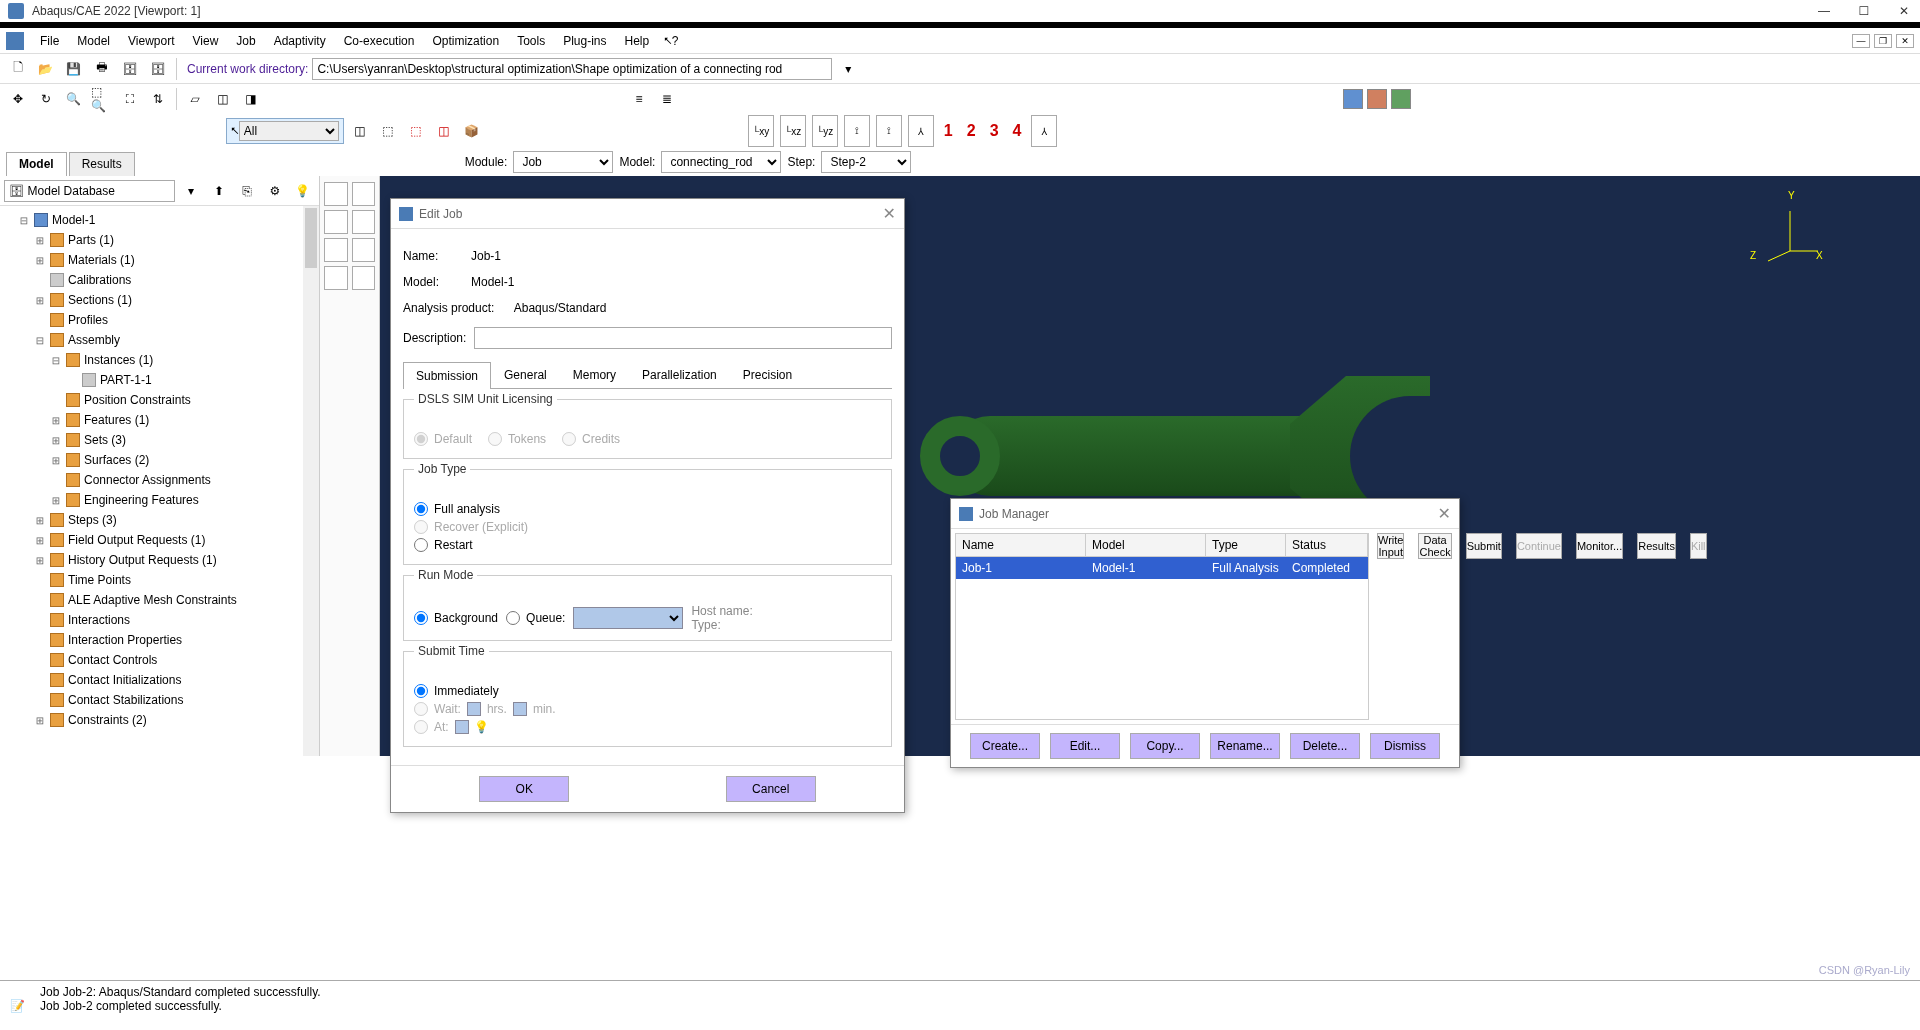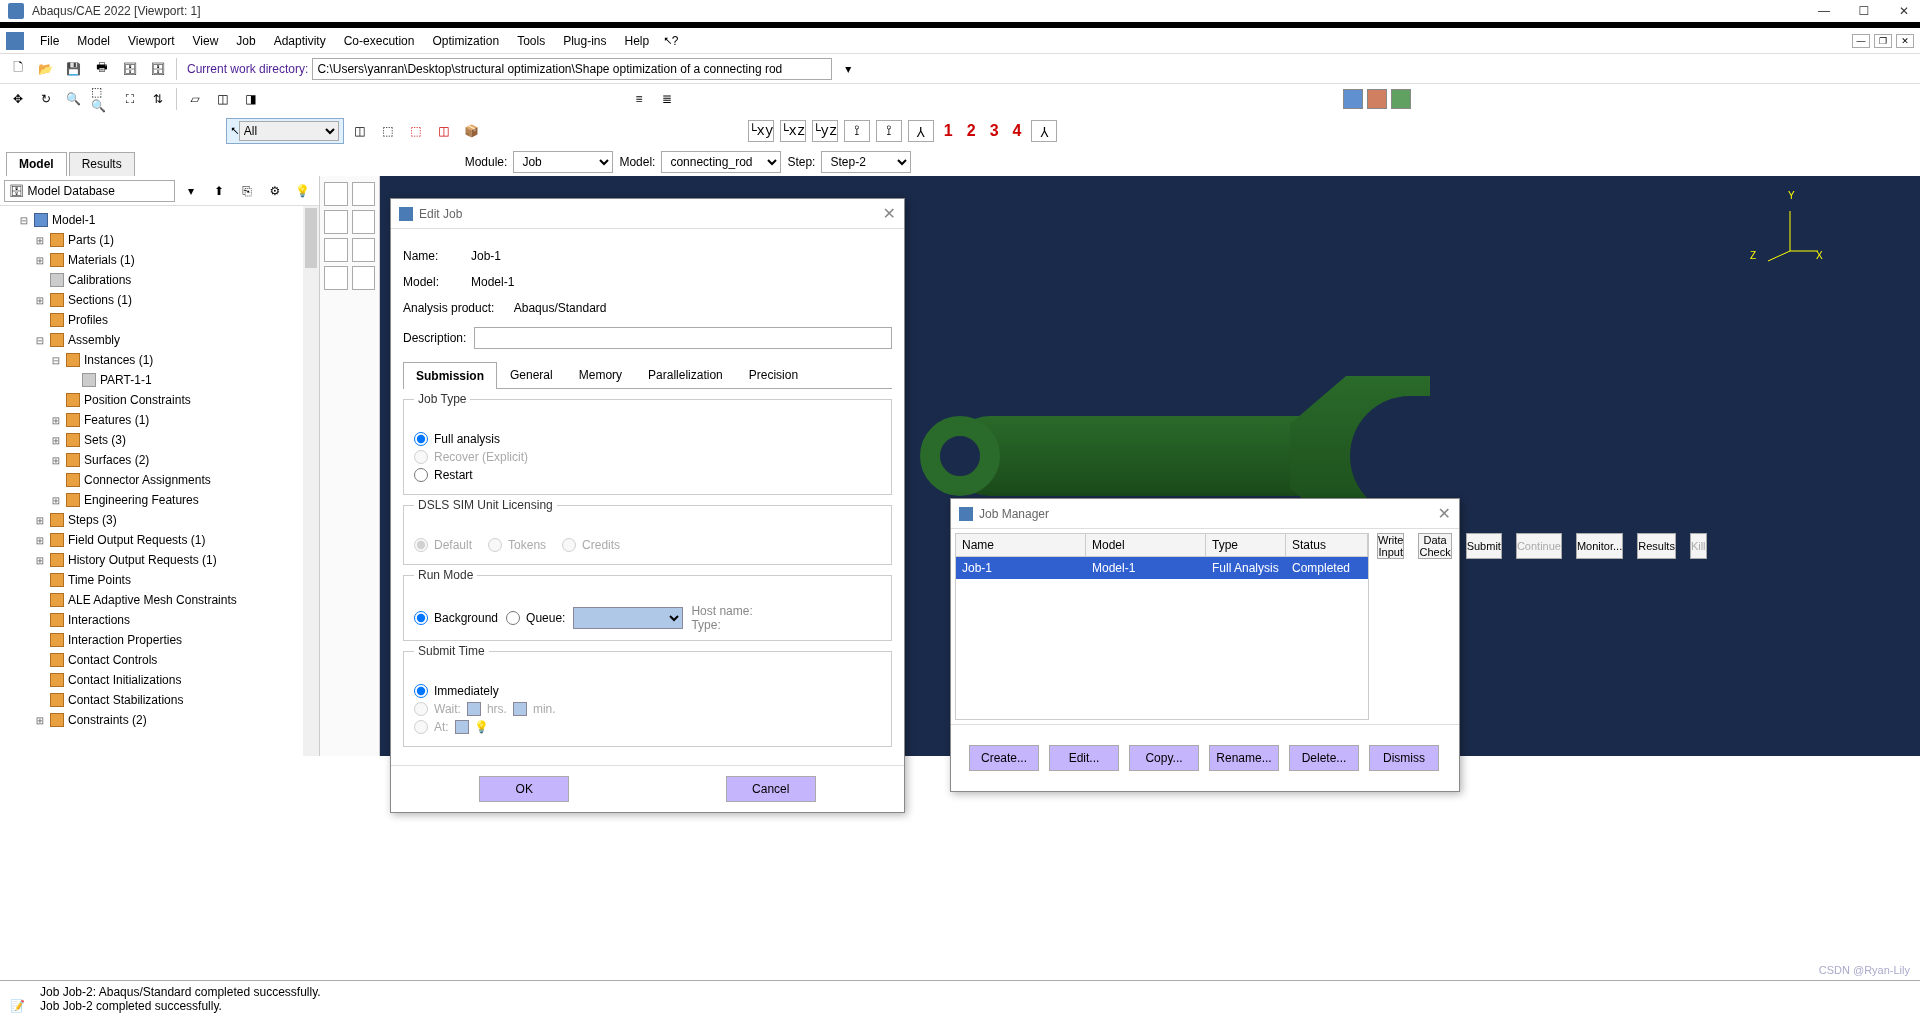--- a/index.html
+++ b/index.html
@@ -17,21 +17,21 @@
 .toolrow { height: 30px; display: flex; align-items: center; padding: 0 6px; gap: 4px; border-bottom: 1px solid #ddd; }
 .tbtn { width: 24px; height: 24px; display: flex; align-items: center; justify-content: center; cursor: pointer; border: 1px solid transparent; }
 .sep { width: 1px; height: 22px; background: #ccc; margin: 0 2px; }
 .cwd-label { margin-left: 4px; color: #4c1d95; }
 .cwd-input { flex: 0 0 520px; height: 22px; border: 1px solid #aaa; padding: 0 4px; background: #fff; }
 .toolrow2 { height: 30px; display: flex; align-items: center; padding: 0 6px; gap: 4px; }
 .toolrow3 { height: 34px; display: flex; align-items: center; padding: 0 6px; gap: 4px; }
 .allsel { display: flex; align-items: center; border: 1px solid #8ac; background: #e0f0ff; height: 26px; padding: 0 4px; margin-left: 220px; }
 .allsel select { border: 1px solid #aaa; height: 20px; width: 100px; }
 .csysbtns { margin-left: 260px; display: flex; gap: 6px; align-items: center; }
-.csysbtn { width: 26px; height: 22px; border: 1px solid #aaa; display: flex; align-items: center; justify-content: center; font-size: 14px; font-family: Liberation Mono, monospace; }
+.csysbtn { width: 26px; height: 32px; border: 1px solid #aaa; display: flex; align-items: center; justify-content: center; font-size: 10px; }
 .rednum { color: #c00; font-weight: bold; font-size: 16px; padding: 0 4px; }
 .ctxrow { height: 28px; display: flex; align-items: center; padding: 0 6px; gap: 6px; border-top: 1px solid #ddd; border-bottom: 1px solid #ddd; }
 .ctxrow .lbl { margin-left: 324px; }
 .ctxsel { border: 1px solid #aaa; height: 22px; padding: 0 4px; background: #fff; }
 .tabs { display: flex; height: 24px; padding-left: 6px; gap: 2px; border-bottom: 1px solid #aaa; }
 .tab { padding: 4px 12px; border: 1px solid #aaa; border-bottom: none; background: #eee; cursor: pointer; }
 .tab.active { background: #fff; font-weight: 600; }
 .main { display: flex; height: 580px; }
 .sidebar { width: 320px; border-right: 1px solid #ccc; display: flex; flex-direction: column; }
 .dbrow { height: 30px; display: flex; align-items: center; gap: 4px; padding: 0 4px; border-bottom: 1px solid #ddd; }
@@ -63,41 +63,41 @@
 .dlg-title { height: 30px; background: #fff; display: flex; align-items: center; padding: 0 8px; border-bottom: 1px solid #ddd; }
 .dlg-title .dicon { width: 14px; height: 14px; background: #4a7bb5; margin-right: 6px; }
 .dlg-title .dtitle { flex: 1; color: #666; }
 .dlg-close { cursor: pointer; color: #888; font-size: 16px; }
 .dlg-body { padding: 8px 12px; }
 .frow { display: flex; align-items: center; gap: 8px; margin: 12px 0; }
 .frow .flbl { min-width: 60px; }
 .finput { flex: 1; height: 22px; border: 1px solid #aaa; padding: 0 4px; }
 .dtabs { display: flex; border-bottom: 1px solid #aaa; margin-top: 8px; }
 .dtab { padding: 6px 12px; cursor: pointer; border: 1px solid transparent; border-bottom: none; }
-.dtab.active { border-color: #aaa; background: #fff; position: relative; top: 1px; font-weight: bold; }
+.dtab.active { border-color: #aaa; background: #fff; position: relative; top: 1px; }
 .fieldset { border: 1px solid #ccc; padding: 8px 10px; margin: 10px 0; }
 .fieldset .legend { font-size: 12px; margin-bottom: 6px; color: #333; position: relative; top: -16px; background: #fff; display: inline-block; padding: 0 4px; }
 .radio { display: flex; align-items: center; gap: 6px; margin: 4px 0; cursor: pointer; }
 .radio input { width: 14px; height: 14px; }
 .radio.disabled { color: #aaa; }
 .smallinput { width: 30px; height: 20px; background: #b0c8e8; border: 1px solid #889; }
 .qinput { width: 110px; height: 22px; background: #b0c8e8; border: 1px solid #889; }
 .dlg-buttons { display: flex; justify-content: space-around; padding: 10px; border-top: 1px solid #ddd; }
 .btn { min-width: 90px; height: 26px; border: 1px solid #aaa; background: #c4b5fd; cursor: pointer; }
 .jmgr { position: absolute; left: 950px; top: 498px; width: 510px; background: #fff; border: 1px solid #888; box-shadow: 2px 2px 8px rgba(0,0,0,0.3); }
 .jmgr-body { display: flex; }
 .jtable { flex: 1; border: 1px solid #ccc; margin: 4px; }
 .jthead { display: flex; background: #f4f4f4; border-bottom: 1px solid #ccc; }
 .jth { padding: 4px 6px; font-weight: 400; border-right: 1px solid #ccc; }
 .jrow { display: flex; background: #3060d0; color: #fff; }
 .jtd { padding: 4px 6px; }
 .jbtns { width: 86px; display: flex; gap: 14px; padding: 4px; }
 .jbtn { height: 26px; border: 1px solid #aaa; background: #f4f4f4; cursor: pointer; font-size: 11px; }
 .jbtn.disabled { color: #aaa; }
-.jmgr-foot { display: flex; gap: 10px; padding: 20px; justify-content: flex-end; border-top: 1px solid #ddd; }
+.jmgr-foot { display: flex; gap: 10px; padding: 8px; justify-content: center; border-top: 1px solid #ddd; }
 .msgpane { position: absolute; bottom: 0; left: 0; right: 0; height: 50px; border-top: 1px solid #aaa; display: flex; }
 .msgicon { width: 36px; display: flex; align-items: center; justify-content: center; }
 .msgtext { flex: 1; padding: 4px; font-family: monospace; font-size: 12px; background: #fff; white-space: pre; }
 .watermark { position: absolute; right: 10px; bottom: 54px; color: #aac; font-size: 11px; }
 .cube-icons { display: flex; gap: 4px; margin-left: 660px; }
 .cube { width: 20px; height: 20px; border: 1px solid #888; }
 </style>
 </head>
 <body>
 
@@ -413,53 +413,53 @@
         <span>Description:</span>
         <input class="finput" style="">
       </div>
     <div class="dtabs">
       <div class="dtab active">Submission</div>
       <div class="dtab">General</div>
       <div class="dtab">Memory</div>
       <div class="dtab">Parallelization</div>
       <div class="dtab">Precision</div>
     </div>
-    <div class="fieldset">
-      <span class="legend">Job Type</span>
-      <label class="radio">
-          <input type="radio" checked="" style="">
-          <span>Full analysis</span>
-        </label>
-      <label class="radio disabled">
-          <input type="radio" disabled="" style="">
-          <span>Recover (Explicit)</span>
-        </label>
-      <label class="radio">
-          <input type="radio" style="">
-          <span>Restart</span>
-        </label>
-    </div>
     <div class="fieldset" style="color:#aaa">
       <span class="legend">DSLS SIM Unit Licensing</span>
       <div style="display:flex;gap:16px">
         <label class="radio disabled">
             <input type="radio" checked="" disabled="" style="">
             <span>Default</span>
           </label>
         <label class="radio disabled">
             <input type="radio" disabled="" style="">
             <span>Tokens</span>
           </label>
         <label class="radio disabled">
             <input type="radio" disabled="" style="">
             <span>Credits</span>
           </label>
       </div>
     </div>
     <div class="fieldset">
+      <span class="legend">Job Type</span>
+      <label class="radio">
+          <input type="radio" checked="" style="">
+          <span>Full analysis</span>
+        </label>
+      <label class="radio disabled">
+          <input type="radio" disabled="" style="">
+          <span>Recover (Explicit)</span>
+        </label>
+      <label class="radio">
+          <input type="radio" style="">
+          <span>Restart</span>
+        </label>
+    </div>
+    <div class="fieldset">
       <span class="legend">Run Mode</span>
       <div style="display:flex;align-items:center;gap:8px">
         <label class="radio">
             <input type="radio" checked="" style="">
             <span>Background</span>
           </label>
         <label class="radio">
             <input type="radio" style="">
             <span>Queue:</span>
           </label>

